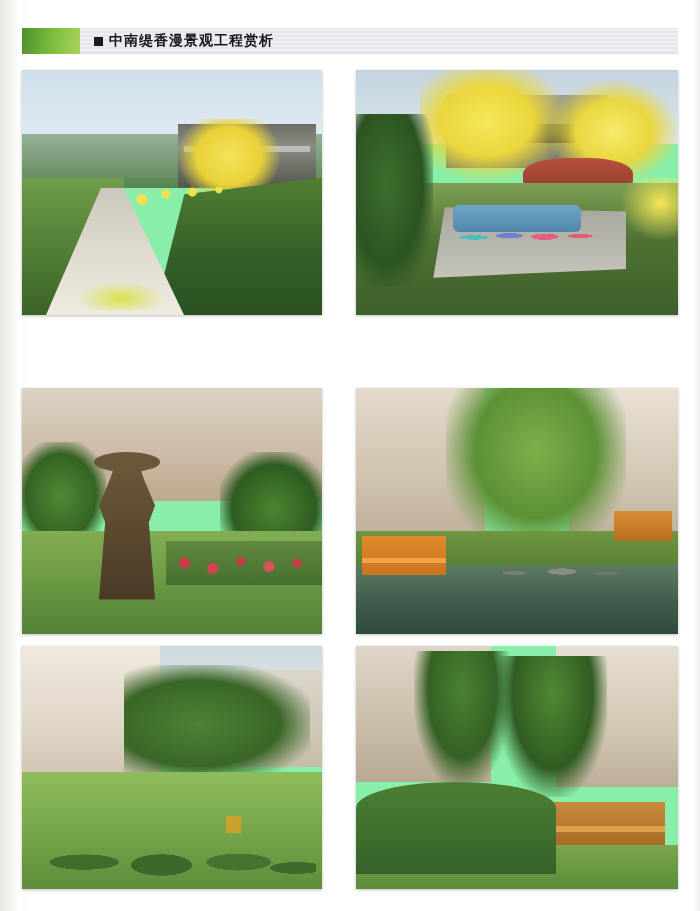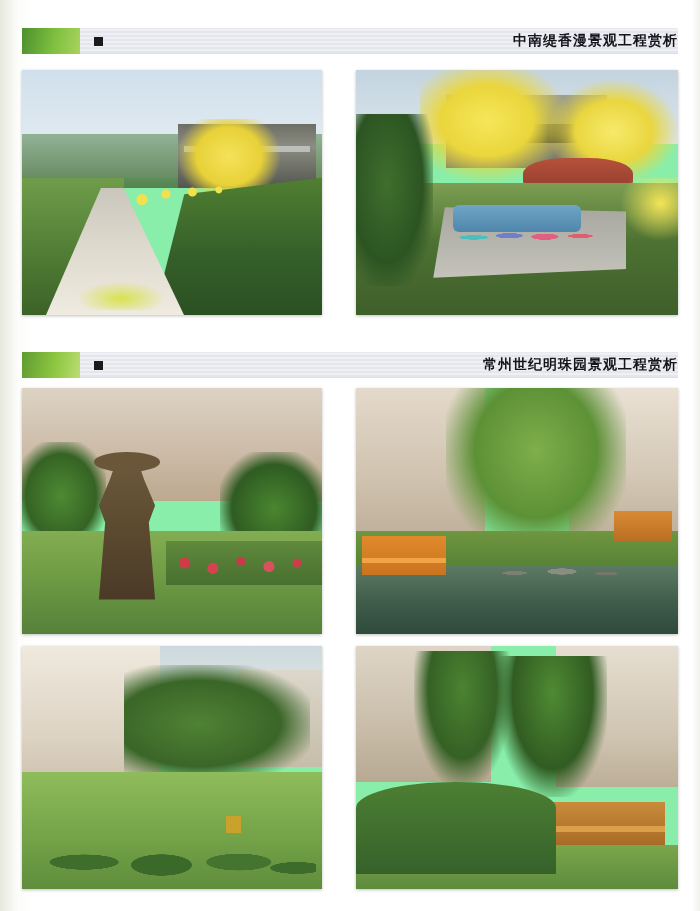--- a/index.html
+++ b/index.html
@@ -46,21 +46,20 @@
     display: flex;
     align-items: center;
     background: repeating-linear-gradient(
         180deg,
         #efeff4 0px, #efeff4 2px,
         #e4e6ee 2px, #e4e6ee 4px);
     border-top: 1px solid #e9eaf0;
     border-bottom: 1px solid #dcdde5;
     padding-left: 14px;
     box-sizing: border-box;
-    justify-content: space-between;
   }
   .heading .marker {
     width: 9px;
     height: 9px;
     background: #1a1a1a;
     margin-right: 6px;
     flex: 0 0 9px;
   }
   .heading .title {
     font-family: "DejaVu Sans", "Liberation Sans", sans-serif;
@@ -395,27 +394,20 @@
     <div class="red-shrub"></div>
     <div class="ground"></div>
     <div class="plaza"></div>
     <div class="pool"></div>
     <div class="toys"></div>
     <div class="tree-left"></div>
     <div class="leaf-right"></div>
 
   </div>
 
-  <div class="heading" id="heading-2">
-    <div class="swatch"></div>
-    <div class="bar">
-      <div class="marker"></div>
-      <div class="title">常州世纪明珠园景观工程赏析</div>
-    </div>
-  </div>
 
   <div class="photo" id="photo-3">
     <div class="bldg"></div>
     <div class="palm-left"></div>
     <div class="palm-right"></div>
     <div class="lawn"></div>
     <div class="flowers"></div>
     <div class="statue"></div>
     <div class="hat"></div>
 

